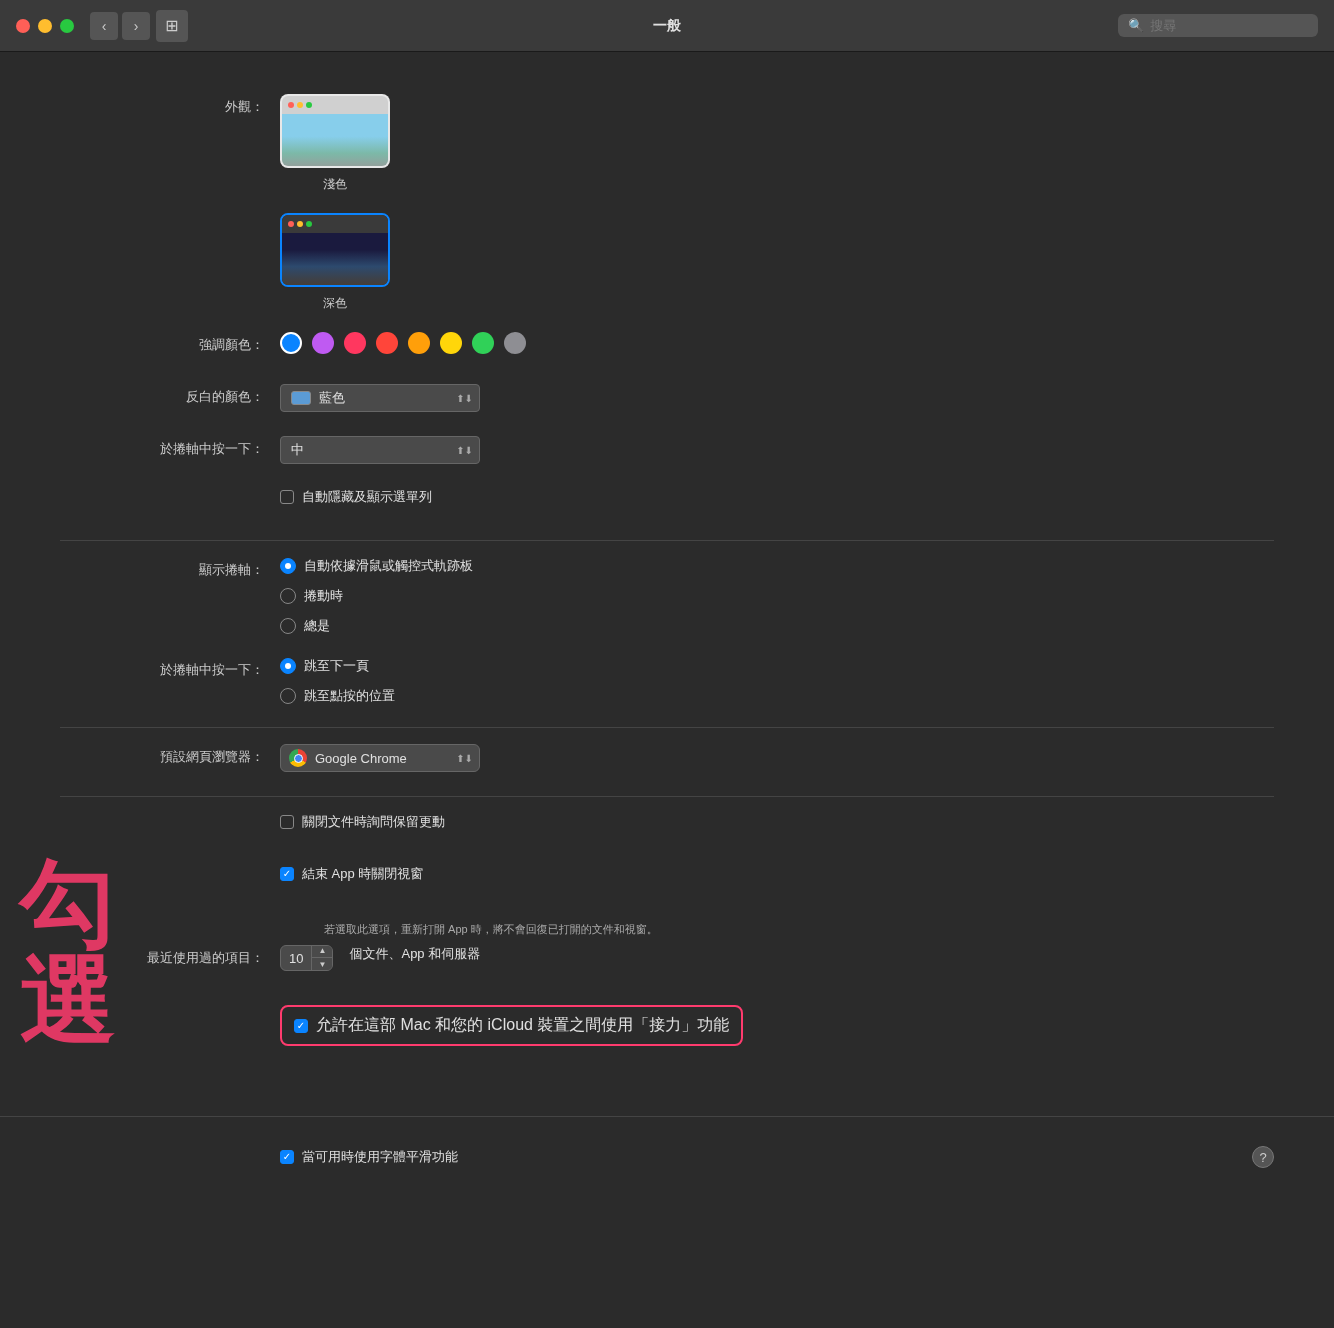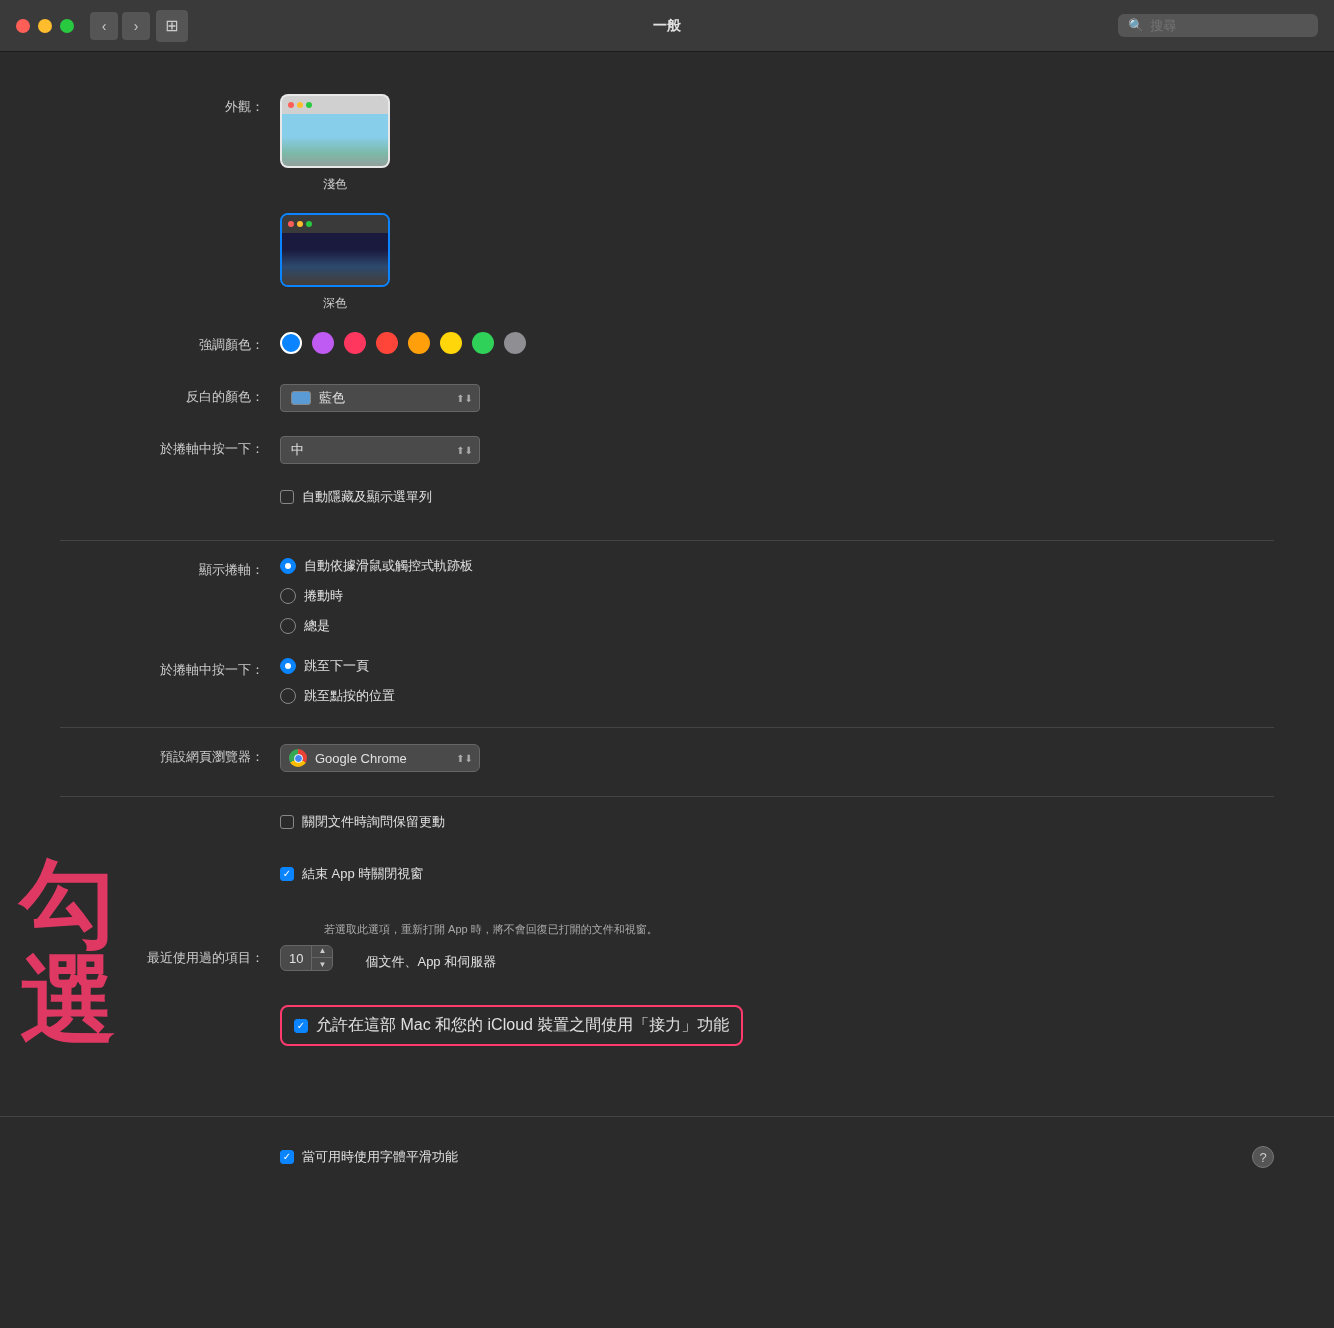--- a/index.html
+++ b/index.html
@@ -647,21 +647,21 @@
     </div>
     <div style="margin-left:220px; padding-left:22px;">
       <div class="sub-note">若選取此選項，重新打開 App 時，將不會回復已打開的文件和視窗。</div>
     </div>
   </div>
 
   <div style="height: 8px;"></div>
 
   <div class="settings-row">
     <div class="row-label">最近使用過的項目：</div>
-    <div class="row-content" style="align-items:flex-end; gap:24px;">
+    <div class="row-content" style="align-items:flex-start; gap:8px;">
       <div class="stepper-box">
         <span class="stepper-value">10</span>
         <div class="stepper-btns">
           <button class="stepper-btn">▲</button>
           <button class="stepper-btn">▼</button>
         </div>
       </div>
       <span class="recent-label">個文件、App 和伺服器</span>
     </div>
   </div>

